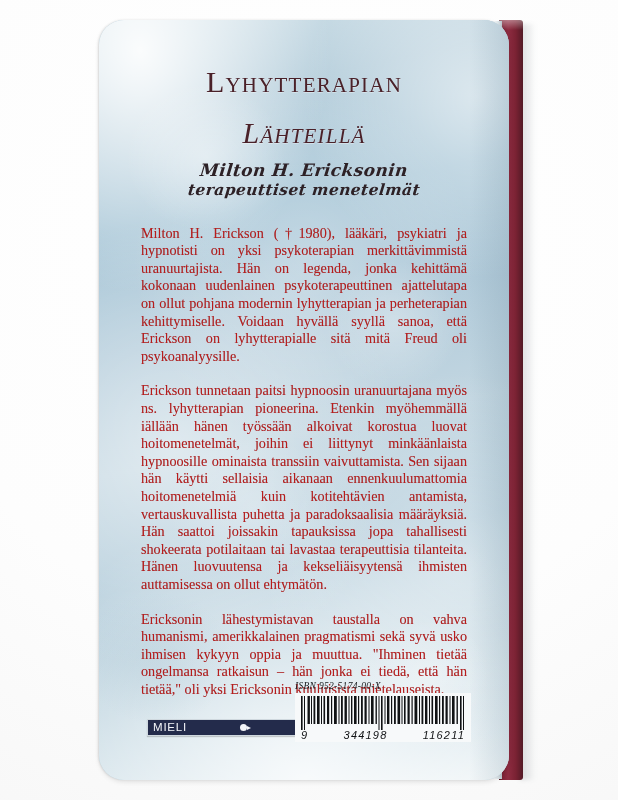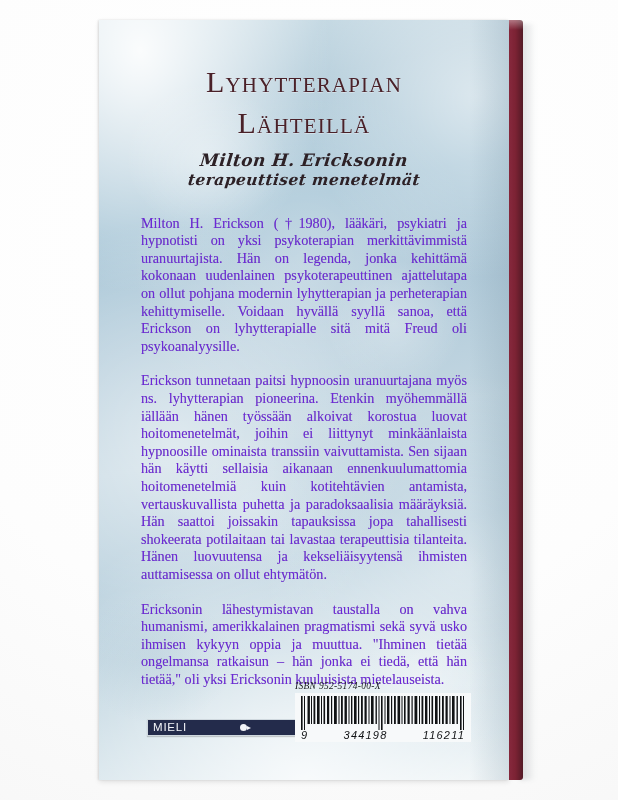--- a/index.html
+++ b/index.html
@@ -72,20 +72,21 @@
   
   .cover {
     position: absolute;
     left: 0;
     top: 0;
     width: 410px;
     height: 760px;
     overflow: hidden;
     box-shadow: -1px 0 2px rgba(0,0,0,.10), 0 2px 5px rgba(0,0,0,.10);
     background: #bcd4e0;
+    border-radius: 25px;
   }
 
   
   .wash {
     position: absolute;
     inset: 0;
     background:
       radial-gradient(80% 55% at 10% 4%,  rgba(255,255,255,.92) 0%, rgba(255,255,255,0) 58%),
       radial-gradient(70% 40% at 92% 10%, rgba(255,255,255,.55) 0%, rgba(255,255,255,0) 60%),
       radial-gradient(60% 34% at 50% 32%, rgba(255,255,255,.30) 0%, rgba(255,255,255,0) 70%),
@@ -139,21 +140,21 @@
   }
   .title-line {
     font-family: "Liberation Serif", serif;
     font-variant: small-caps;
     font-size: 30px;
     line-height: 1.06;
     letter-spacing: 1.2px;
     color: #4a2129;
     text-shadow: 0 1px 0 rgba(255,255,255,.35);
   }
-  .title-line.two { margin-top: 9px; }
+  .title-line.two { margin-top: 19px; font-style: italic; }
 
   .subtitle-block {
     margin-top: 12px;
     text-align: center;
     color: #2e2428;
   }
   .subtitle-line {
     font-family: "DejaVu Serif", serif;
     font-style: italic;
     font-weight: bold;
@@ -168,21 +169,21 @@
     margin-top: 1px;
   }
 
   .body-copy {
     margin-top: 26px;
   }
   .para {
     font-family: "Liberation Serif", serif;
     font-size: 14.2px;
     line-height: 17.6px;
-    color: #6d28d9;
+    color: #b91c1c;
     text-align: justify;
     text-justify: inter-word;
     margin: 0 0 17px 0;
     text-shadow: 0 0 .4px rgba(0,0,0,.25);
   }
   .para:last-child { margin-bottom: 0; }
 
   
   .footer {
     position: absolute;

